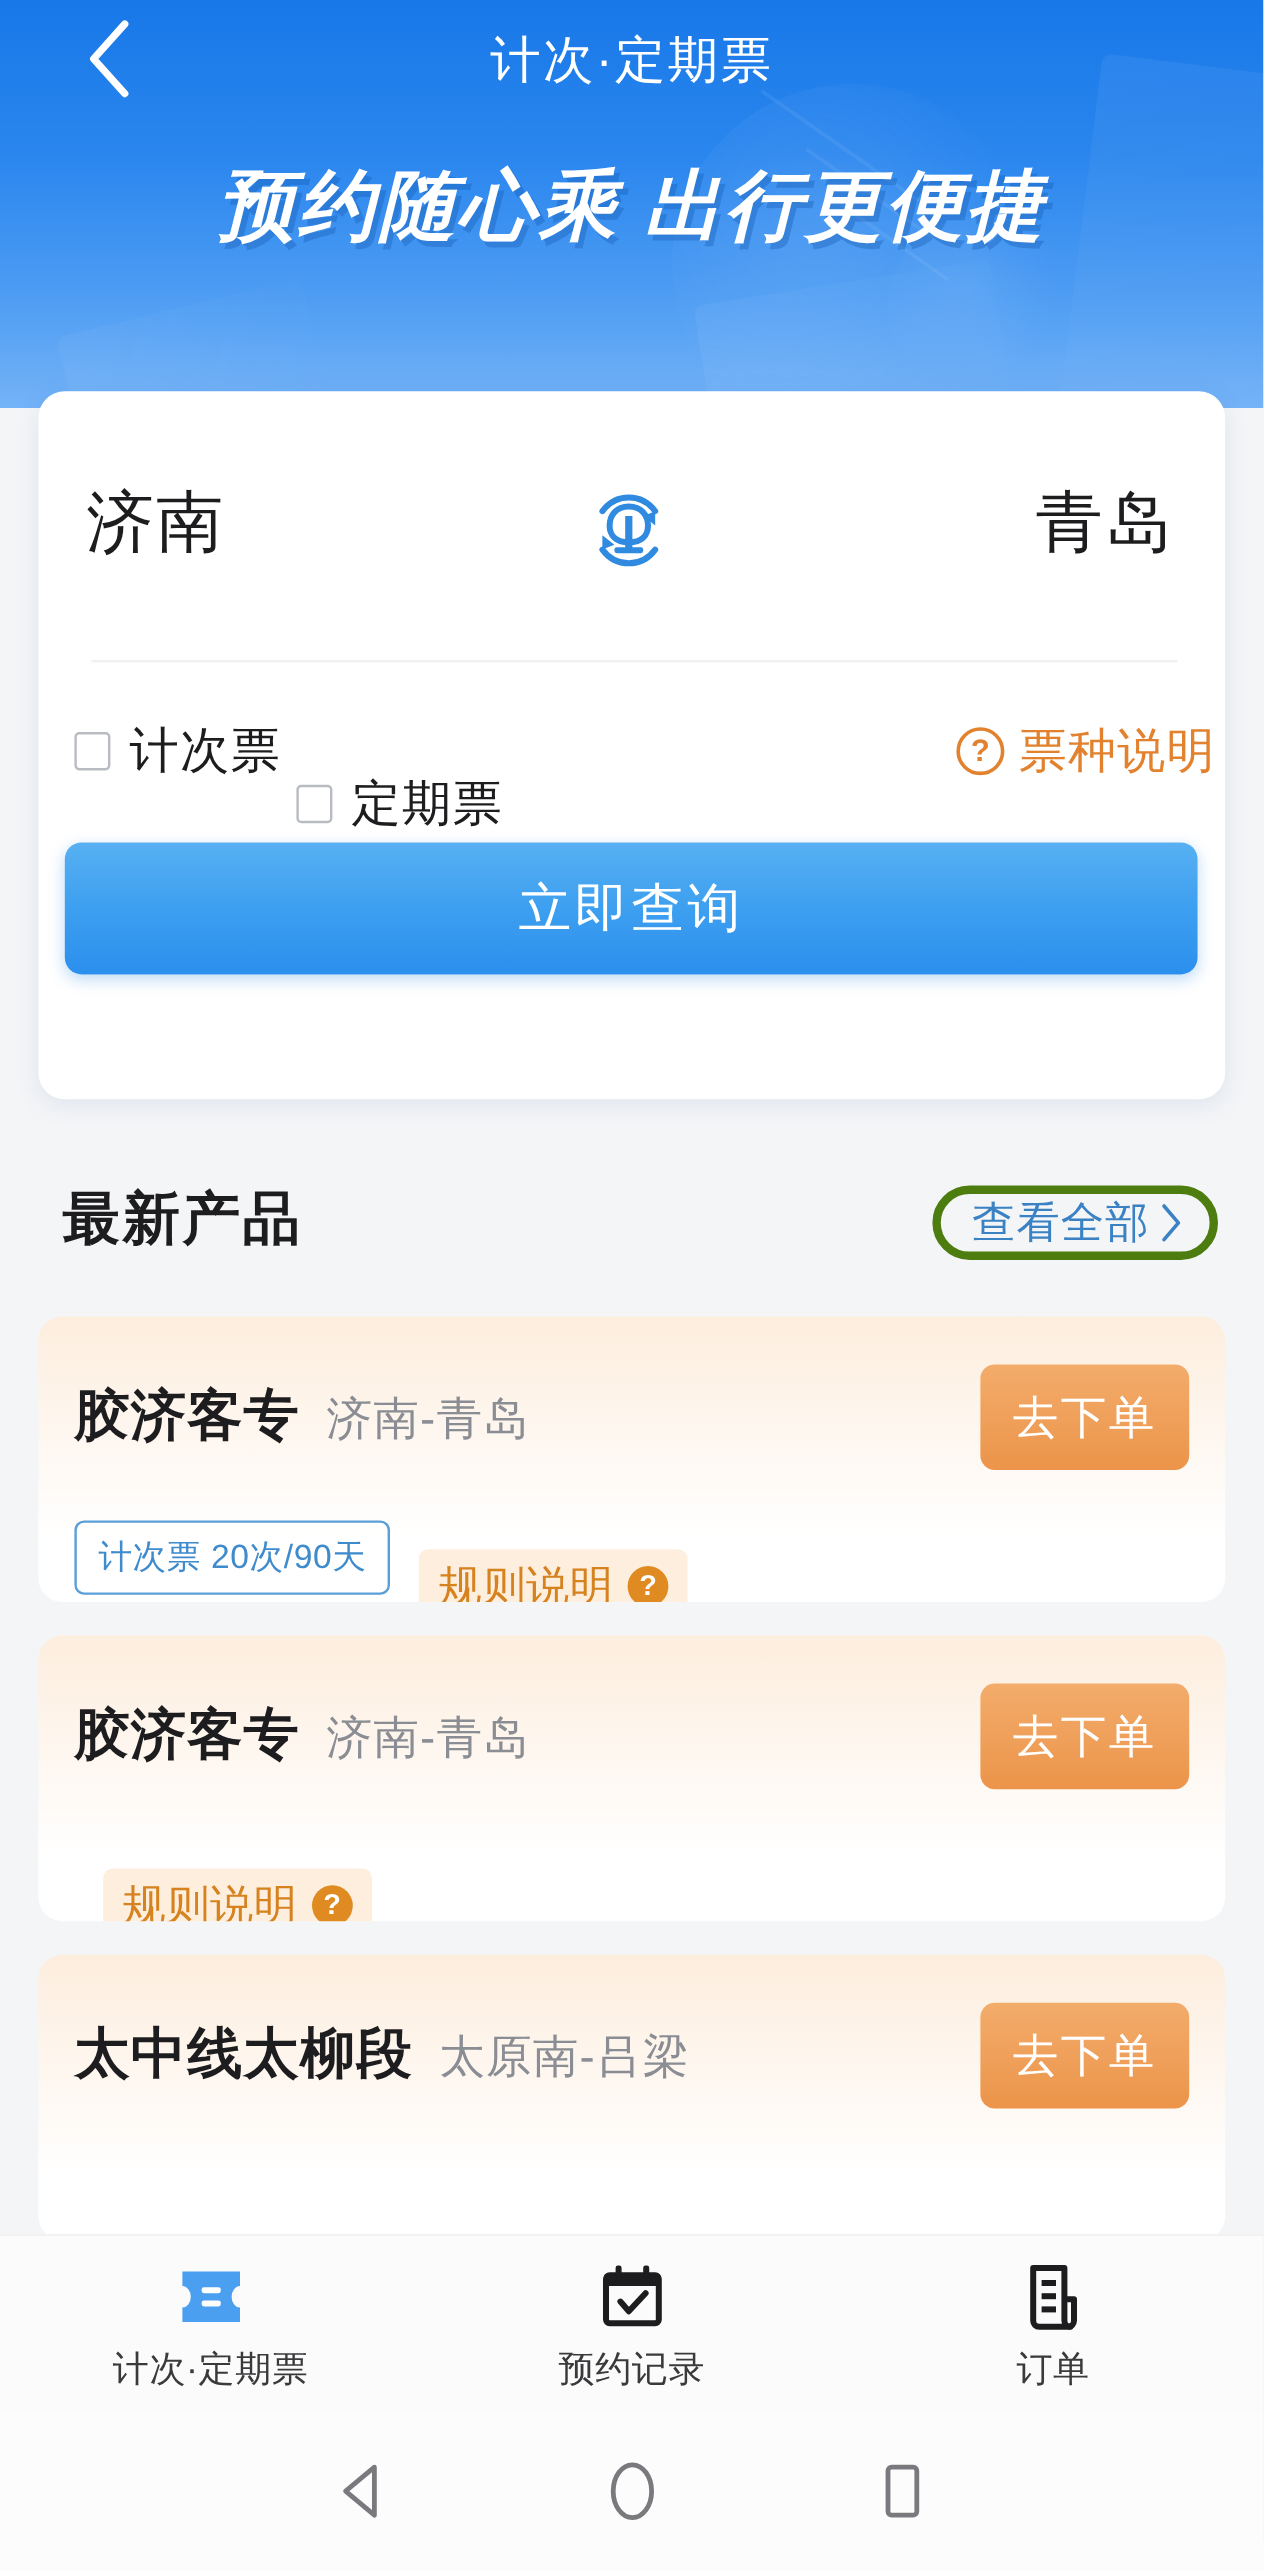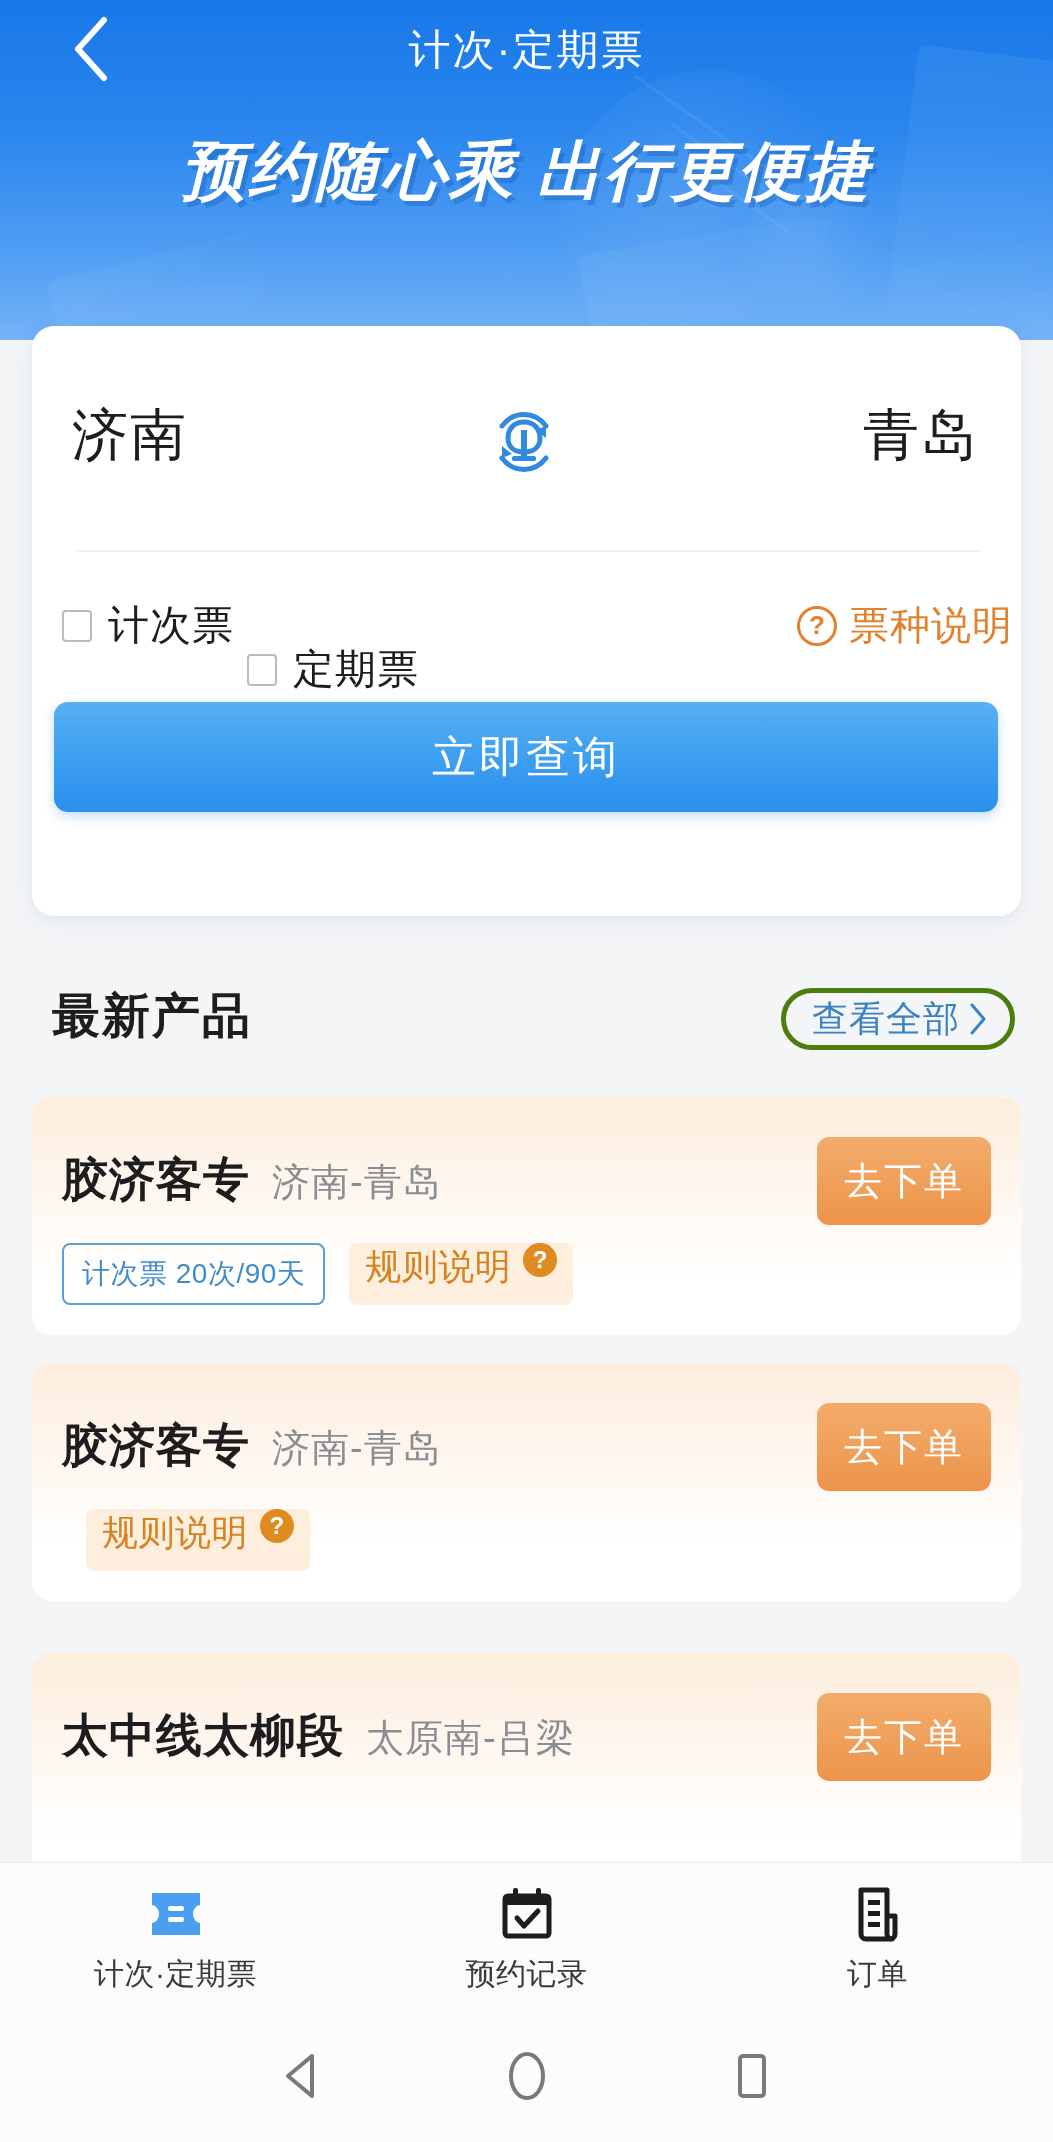--- a/index.html
+++ b/index.html
@@ -180,21 +180,21 @@
   .section-head {
     position: absolute; left: 0; top: 960px; width: 1053px; height: 125px;
   }
   .section-title {
     position: absolute; left: 52px; top: 24px;
     font-size: 48px; font-weight: bold; color: #1d1d1f; letter-spacing: 2px;
   }
   .view-all {
     position: absolute; right: 38px; top: 28px;
     height: 62px; padding: 0 22px 0 26px;
-    border: 5px solid #4d7c0f;
+    border: 7px solid #4d7c0f;
     border-radius: 32px;
     display: flex; align-items: center;
     color: #3b82c4;
     font-size: 36px;
     letter-spacing: 1px;
     background: transparent;
     font-family: inherit;
     cursor: pointer;
     white-space: nowrap;
   }
@@ -202,21 +202,21 @@
 
   .product-card {
     position: absolute; left: 32px;
     width: 989px;
     background: linear-gradient(180deg, #fdeddd 0%, #fef7f0 42%, #ffffff 78%, #ffffff 100%);
     border-radius: 20px;
     overflow: hidden;
   }
   .pc-1 { top: 1097px; height: 238px; }
   .pc-2 { top: 1363px; height: 238px; }
-  .pc-3 { top: 1629px; height: 238px; margin-top: 24px; }
+  .pc-3 { top: 1629px; height: 238px; }
 
   .pc-title-row {
     position: absolute; left: 30px; top: 52px;
     display: flex; align-items: baseline;
   }
   .pc-name {
     font-size: 46px; font-weight: bold; color: #1d1d1f; letter-spacing: 1px;
     white-space: nowrap;
   }
   .pc-route {
@@ -237,26 +237,27 @@
     display: flex; align-items: center;
     letter-spacing: .5px;
     white-space: nowrap;
     background: transparent;
   }
   .tag-rule {
     margin-left: 24px;
     height: 62px; padding: 0 16px;
     background: #fdeedd;
     border-radius: 8px;
-    display: flex; align-items: flex-start;
+    display: flex; align-items: center;
     color: #d6821f;
     font-size: 36px;
     letter-spacing: .5px;
     white-space: nowrap;
     cursor: pointer;
+    margin-top: 48px;
   }
   .rule-q {
     width: 34px; height: 34px; border-radius: 50%;
     background: #e08a22; color: #fff;
     font-size: 24px; font-weight: bold;
     display: flex; align-items: center; justify-content: center;
     margin-left: 12px; flex: 0 0 auto;
   }
   .order-btn {
     position: absolute; right: 30px; top: 40px;

